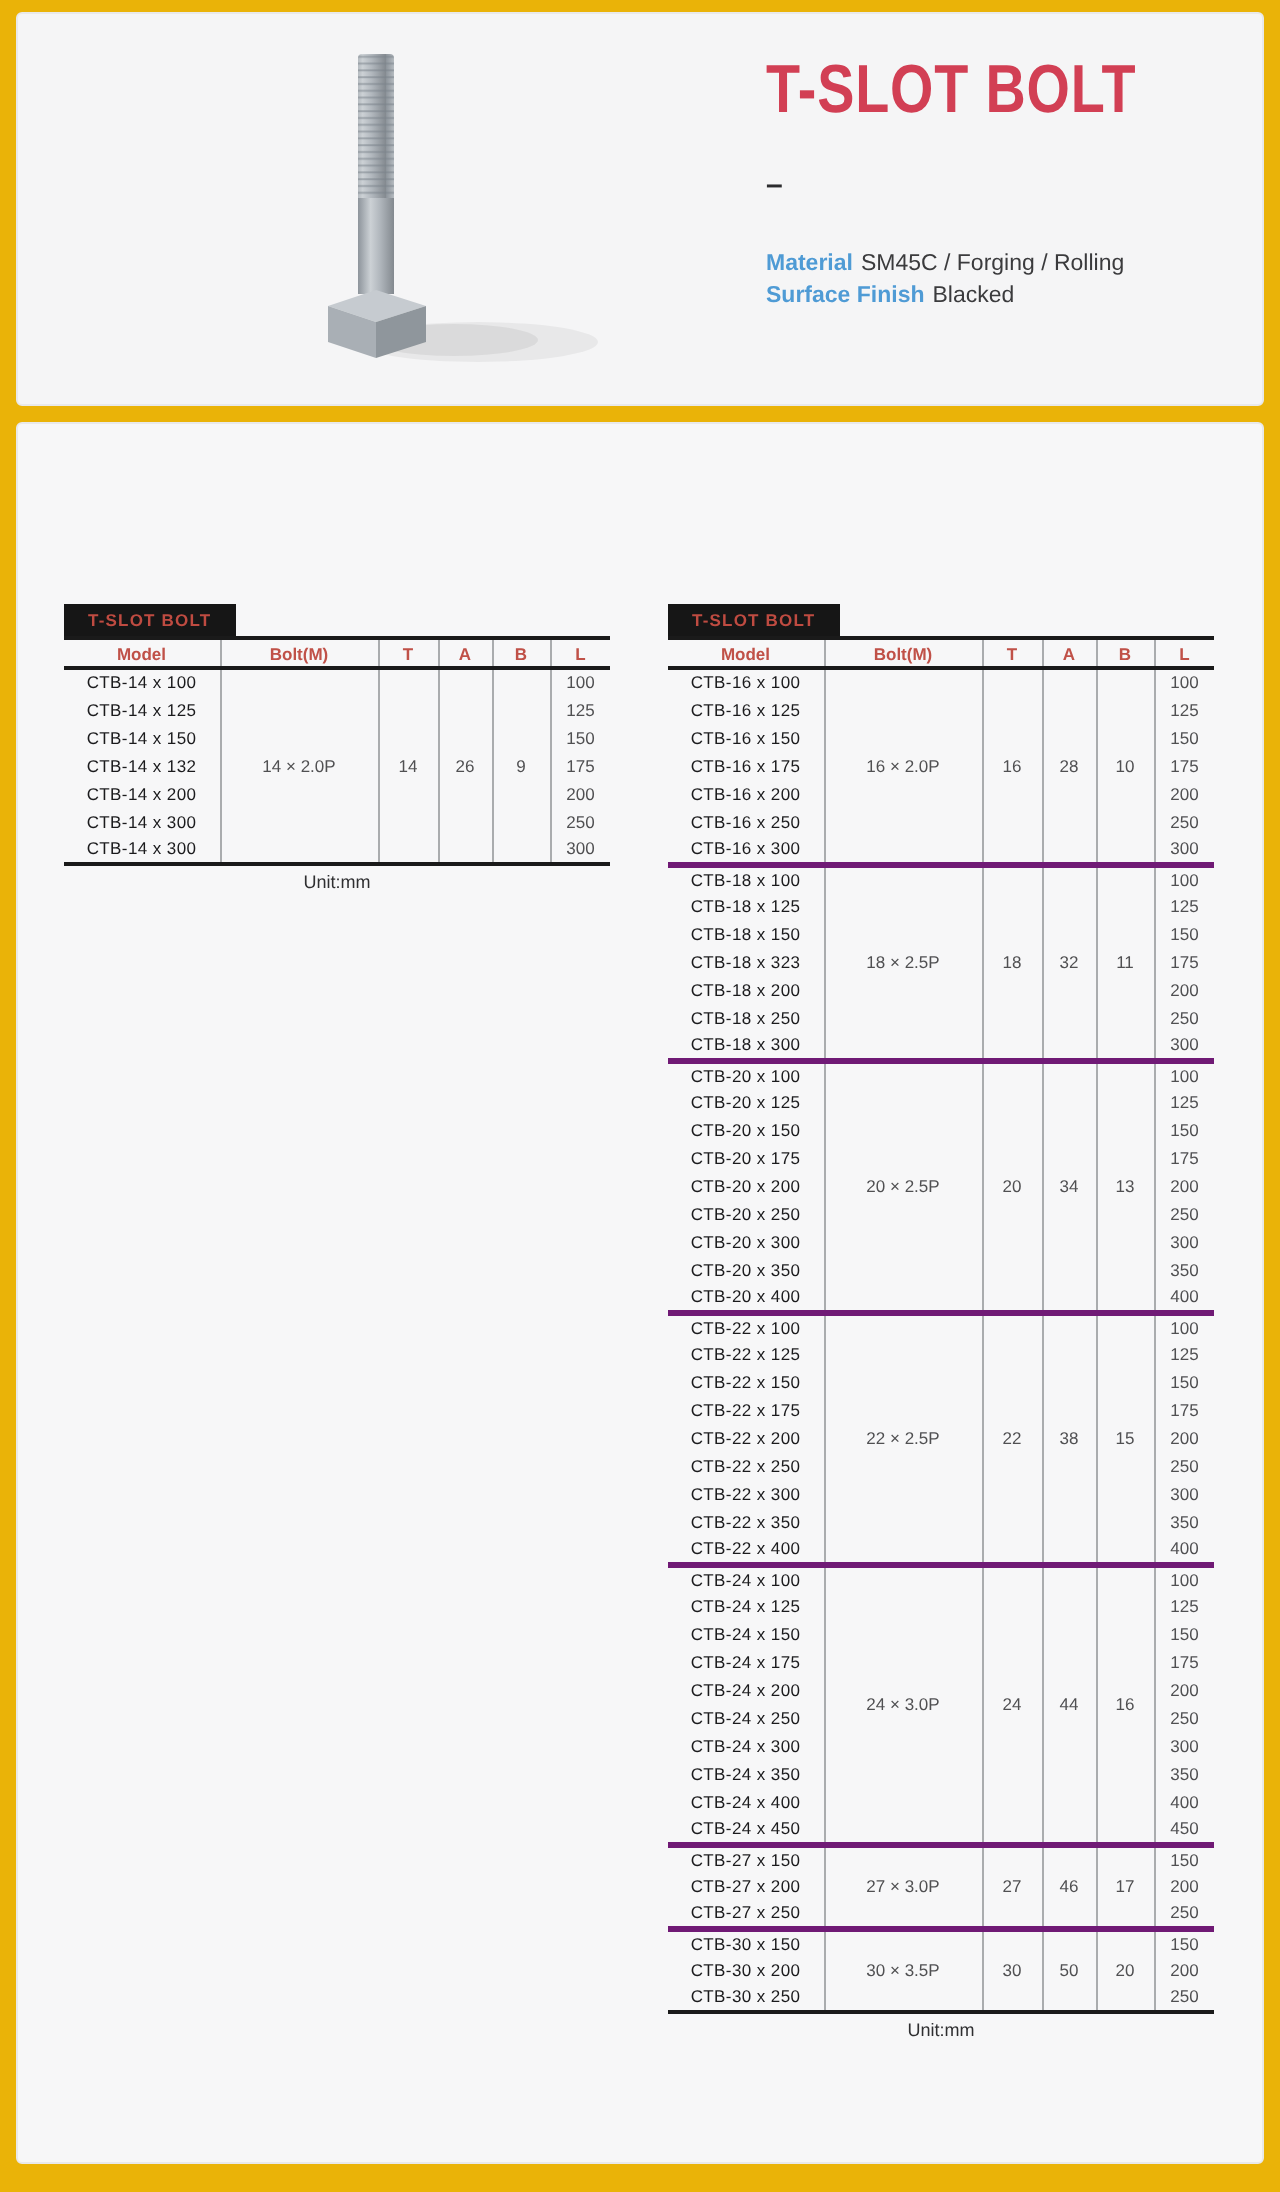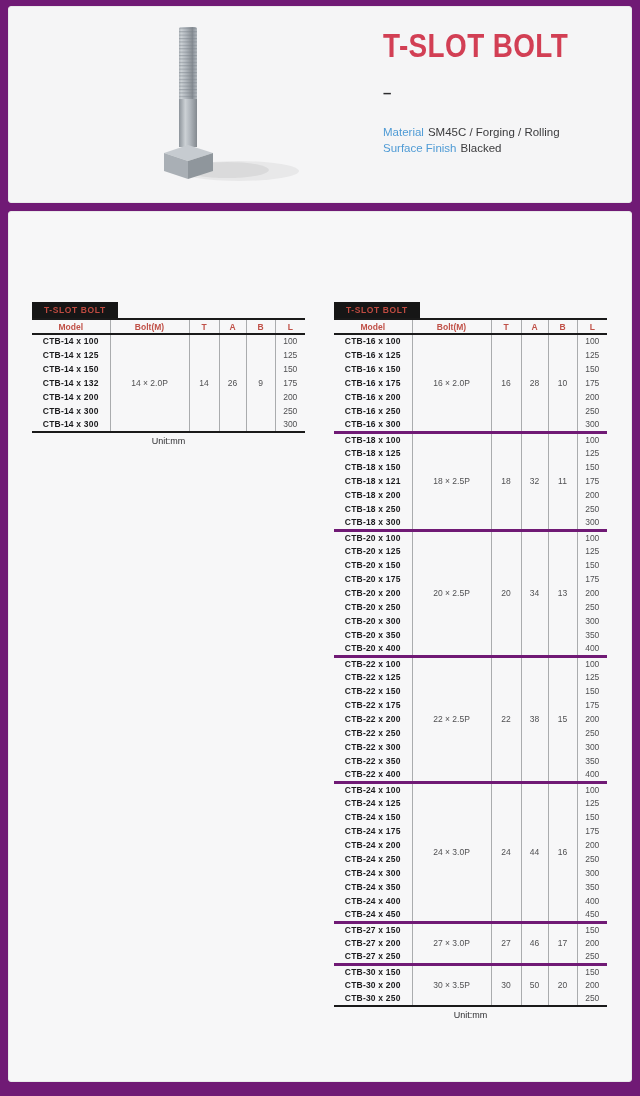--- a/index.html
+++ b/index.html
@@ -1,53 +1,53 @@
 <!DOCTYPE html>
 <html><head>
 <meta charset="utf-8">
 <style>
   * { margin:0; padding:0; box-sizing:border-box; }
   html,body { width:640px; height:1096px; background:#ffffff;
     font-family:"Liberation Sans", sans-serif; }
-  .page { position:relative; width:640px; height:1096px; background:#701a75; overflow:hidden; }
+  .page { position:relative; width:640px; height:1096px; background:#eab308; overflow:hidden; }
 
   .card { position:absolute; left:8px; width:624px; background:#f5f5f6;
     border:1px solid #e9e9ea; border-radius:3px; }
   .card-top { top:6px; height:197px; }
   .card-tables { top:211px; height:871px; background:#f7f7f8; }
 
   
   .product-photo { position:absolute; left:130px; top:14px; width:170px; height:166px; }
   .product-info { position:absolute; left:374px; top:20px; width:240px; }
   .title { color:#d23f54; font-size:34px; font-weight:bold; letter-spacing:0.5px;
     transform:scaleX(0.82); transform-origin:left top; white-space:nowrap; line-height:1.1; }
   .dash { margin-top:24px; font-size:15px; font-weight:bold; color:#2c2c2e; line-height:10px; }
   .specs { margin-top:26px; }
   .spec-line { font-size:11.5px; line-height:16px; color:#3b3b3d; white-space:nowrap; }
-  .spec-label { color:#4f9bd5; font-weight:normal; margin-right:4px; }
+  .spec-label { color:#4f9bd5; font-weight:bold; margin-right:4px; }
 
   
   .table-block { position:absolute; top:88px; width:273px; }
   .table-block.left  { left:23px; }
   .table-block.right { left:325px; }
 
   .tab { display:inline-block; height:16px; line-height:16px; padding:0 12px;
     background:#161616; color:#bf4b41; font-size:8.5px; font-weight:bold;
     letter-spacing:0.6px; vertical-align:bottom; }
 
   table.spec { width:273px; border-collapse:collapse; table-layout:fixed; }
   table.spec thead th { height:15px; font-size:8.5px; font-weight:bold; color:#c05148;
     border-top:2px solid #1a1a1a; border-bottom:2px solid #1a1a1a;
     text-align:center; vertical-align:middle; padding:0; }
   table.spec tbody td { height:14px; font-size:8.5px; text-align:center;
     vertical-align:middle; padding:0; color:#505052; line-height:1; }
   table.spec tbody tr:last-child td { border-bottom-width:0; }
   table.spec tbody { border-bottom:2px solid #1a1a1a; }
   table.spec th.sep, table.spec td.sep { border-left:1px solid #aaacae; }
-  table.spec td.model { font-weight:bold; color:#1b1b1d; letter-spacing:0.2px; }
+  table.spec td.model { font-weight:normal; color:#1b1b1d; letter-spacing:0.2px; }
   table.spec tr.group-start td { border-top:3px solid #701a75; }
 
   .unit { margin-top:3px; text-align:center; font-size:9px; color:#2f2f31; width:273px; }
 </style>
 </head>
 <body>
 
 <div class="page">
 
   <section class="card card-top">
@@ -219,21 +219,21 @@
             </tr>
             <tr>
               <td class="model">CTB-18 x 125</td>
               <td class="sep">125</td>
             </tr>
             <tr>
               <td class="model">CTB-18 x 150</td>
               <td class="sep">150</td>
             </tr>
             <tr>
-              <td class="model">CTB-18 x 121</td>
+              <td class="model">CTB-18 x 323</td>
               <td class="sep">175</td>
             </tr>
             <tr>
               <td class="model">CTB-18 x 200</td>
               <td class="sep">200</td>
             </tr>
             <tr>
               <td class="model">CTB-18 x 250</td>
               <td class="sep">250</td>
             </tr>

